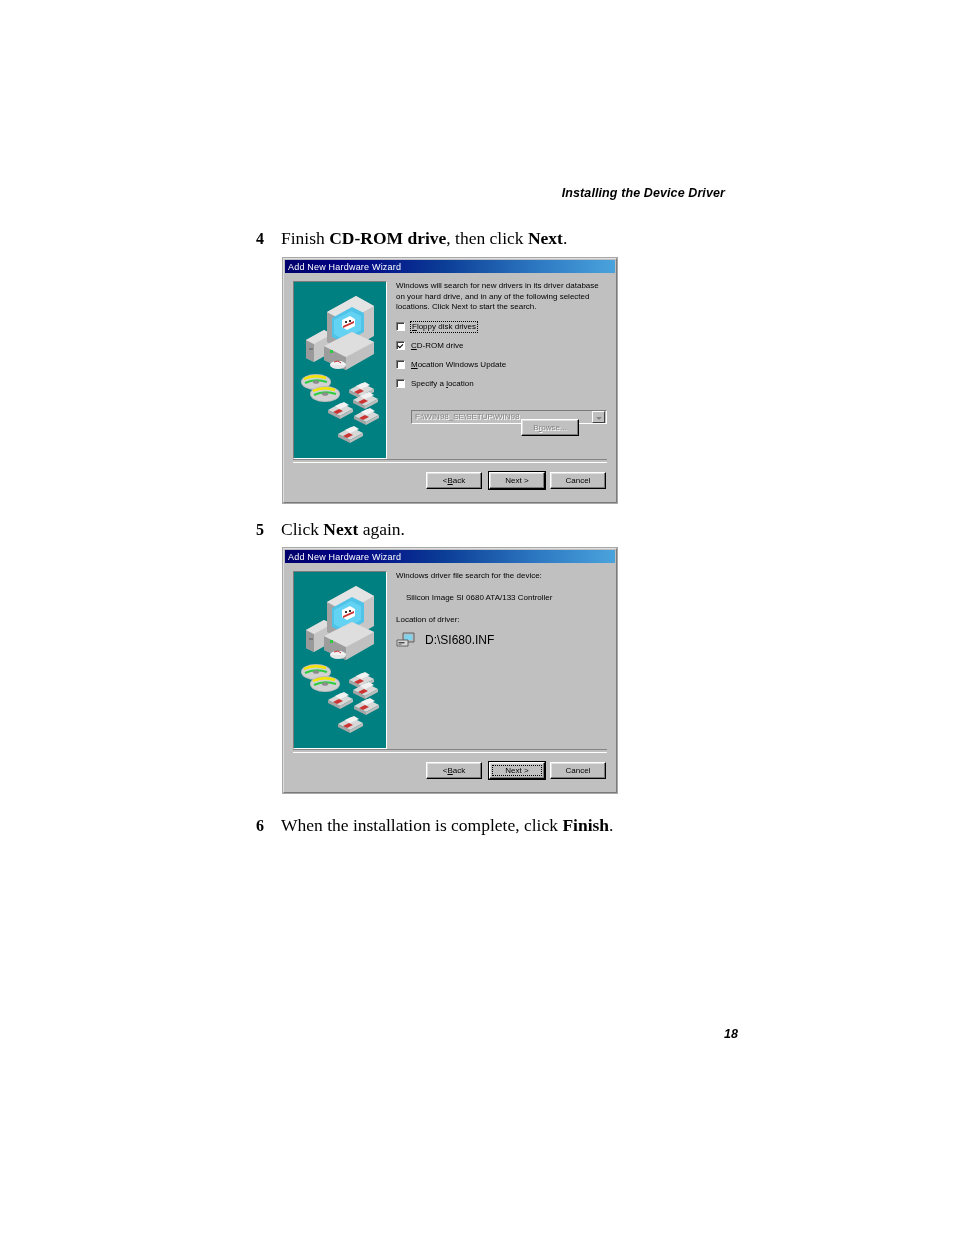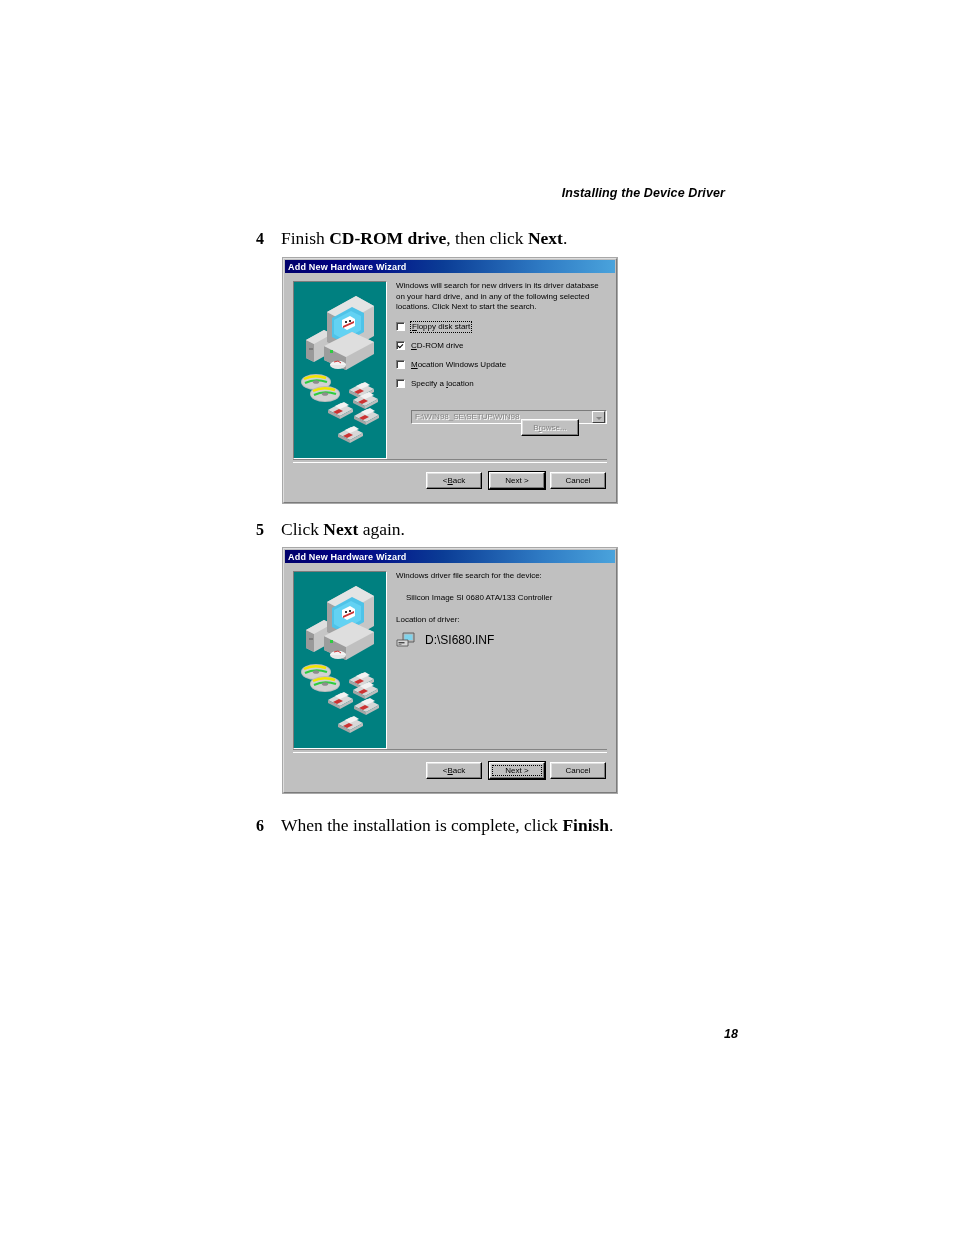--- a/index.html
+++ b/index.html
@@ -84,21 +84,21 @@
     height: 13px;
     background: linear-gradient(to right, #00006b 0%, #000083 18%, #0b3d96 48%, #2f7bc4 78%, #4aa3dc 100%);
     display: flex;
     align-items: center;
     padding-left: 3px;
     margin: 1px 1px 0 1px;
   }
   .titlebar .title-text {
     color: #ffffff;
     font-family: "Liberation Sans", sans-serif;
-    font-weight: bold;
+    font-weight: normal;
     font-size: 9px;
     letter-spacing: 0.2px;
     white-space: nowrap;
   }
 
   .dialog-body {
     position: relative;
     height: 186px;
     padding: 8px 0 0 0;
   }
@@ -407,21 +407,21 @@
           <polygon points="49,154 55,151 59,153 53,156" fill="#cc3333"></polygon>
         </g>
       </svg>
     </div>
 
     <div class="content">
       <p class="para">Windows will search for new drivers in its driver database on your hard drive, and in any of the following selected locations. Click Next to start the search.</p>
 
       <div class="cb-row">
         <span class="cb-box"></span>
-        <span class="cb-label focused"><span class="ul">F</span><span>loppy disk start</span></span>
+        <span class="cb-label focused"><span class="ul">F</span><span>loppy disk drives</span></span>
       </div>
 
       <div class="cb-row">
         <span class="cb-box checked"></span>
         <span class="cb-label"><span class="ul">C</span><span>D-ROM drive</span></span>
       </div>
 
       <div class="cb-row">
         <span class="cb-box"></span>
         <span class="cb-label"><span class="ul">M</span><span>ocation Windows Update</span></span>

